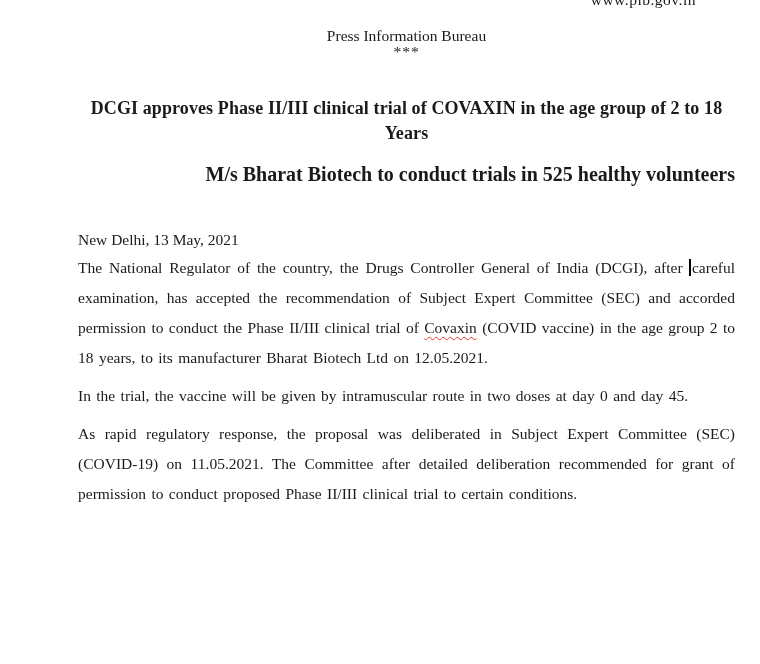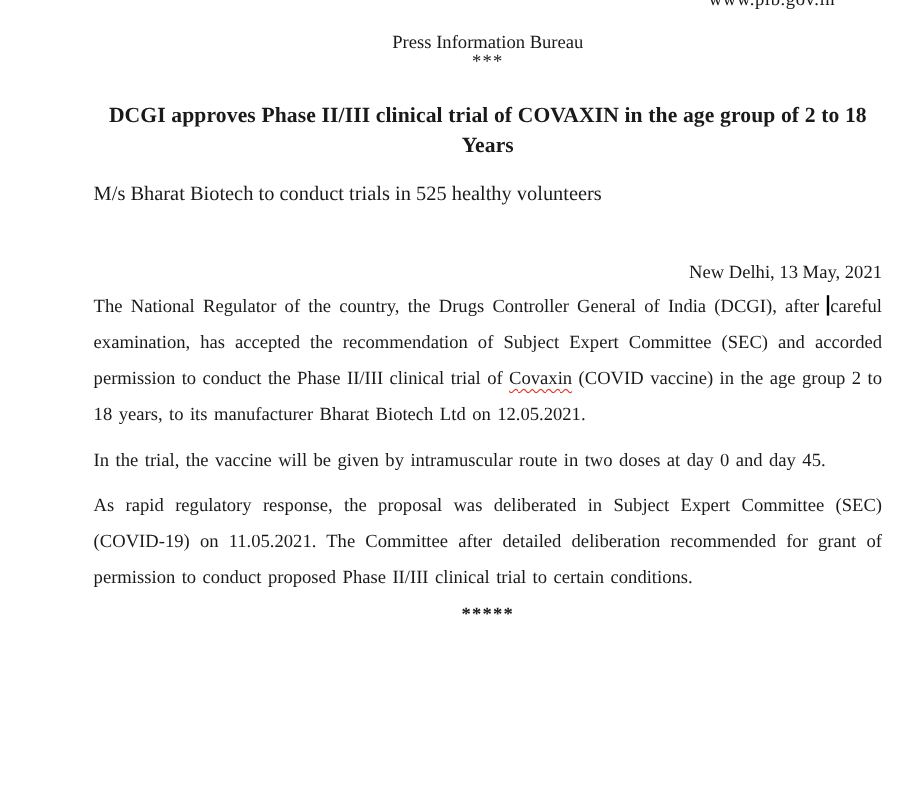--- a/index.html
+++ b/index.html
@@ -29,37 +29,36 @@
     text-align: center;
     font-size: 15.5px;
     line-height: 19px;
   }
   .org-divider {
     line-height: 13px;
     font-size: 15.5px;
     letter-spacing: 1px;
   }
   h1.headline {
-    margin: 26px 0 0 0;
+    margin: 38px 0 0 0;
     text-align: center;
     font-size: 18px;
     line-height: 25px;
     font-weight: bold;
     letter-spacing: 0.1px;
   }
   h2.subheadline {
     margin: 17px 0 0 0;
-    text-align: left;
-    font-size: 17px;
+    text-align: right;
+    font-size: 20px;
     line-height: 22px;
-    font-weight: normal;
+    font-weight: bold;
   }
   .dateline {
     margin-top: 46px;
-    text-align: right;
     font-size: 15.5px;
     line-height: 18px;
   }
   .paragraphs { margin-top: 4px; }
   p.body-para {
     margin: 0 0 8px 0;
     font-size: 15.5px;
     line-height: 30px;
     text-align: justify;
     text-justify: inter-word;

